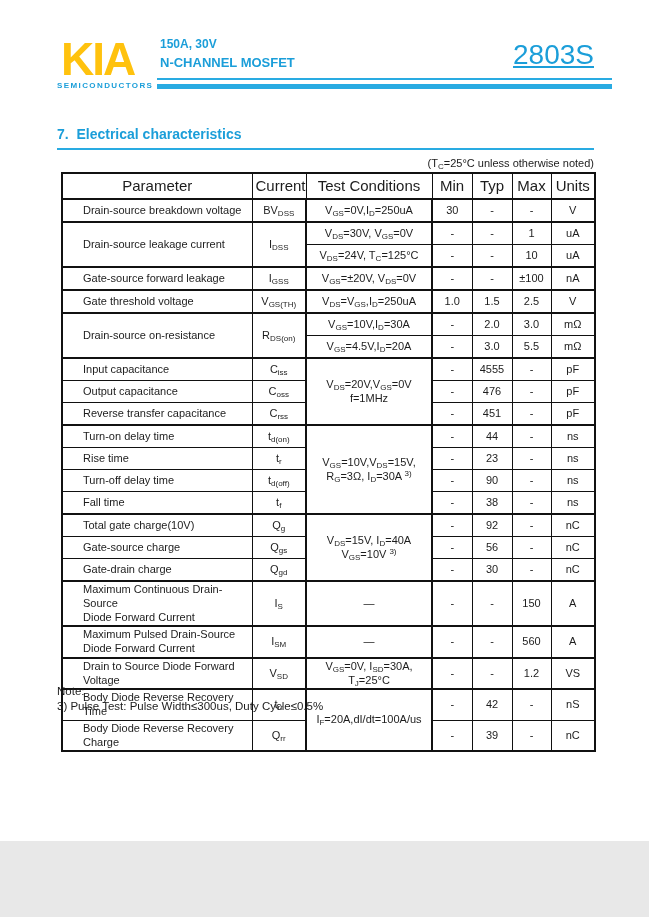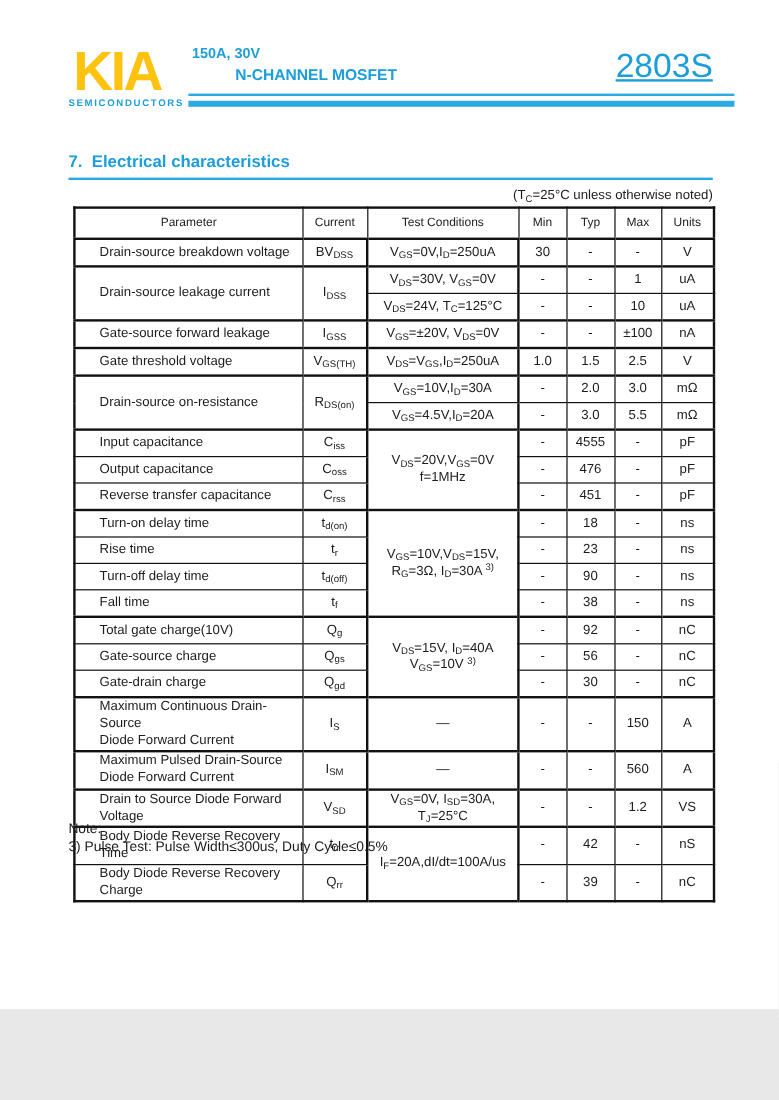--- a/index.html
+++ b/index.html
@@ -25,21 +25,21 @@
     font-size:46px;font-weight:bold;color:var(--logo-yellow);
     letter-spacing:-2px;line-height:1;
   }
   .logo-sub{
     position:absolute;left:57px;top:81px;
     font-size:8px;font-weight:bold;color:var(--accent);
     letter-spacing:1.4px;
   }
   .hdr-mid{position:absolute;left:160px;top:37px;}
   .hdr-line1{font-size:12px;font-weight:bold;color:var(--accent);}
-  .hdr-line2{font-size:13px;font-weight:bold;color:var(--accent);margin-top:4px;margin-left:36px;}
+  .hdr-line2{font-size:13px;font-weight:bold;color:var(--accent);margin-top:4px;}
   .part-number{
     position:absolute;right:55px;top:41px;
     font-size:28px;color:var(--accent);line-height:1;text-decoration:underline;
   }
   .hdr-thin-line{position:absolute;left:157px;top:78px;width:455px;height:2px;background:var(--bar);}
   .hdr-bar{position:absolute;left:157px;top:84px;width:455px;height:5px;background:var(--bar);}
   
   .section-title{
     position:absolute;left:57px;top:126px;margin:0;
     font-size:14px;font-weight:bold;color:var(--accent);
@@ -55,21 +55,21 @@
   table{
     border-collapse:collapse;table-layout:fixed;
     width:533px;font-size:11px;color:var(--ink);
     border:2px solid var(--line);
   }
   th,td{
     border:1px solid var(--line);
     padding:1px 3px;text-align:center;
     line-height:1.25;overflow:hidden;
   }
-  thead th{height:22px;font-weight:normal;font-size:10px;border-bottom:2px solid var(--line);}
+  thead th{height:22px;font-weight:normal;font-size:15px;border-bottom:2px solid var(--line);}
   tbody td{height:19px;}
   td.c0{text-align:left;padding-left:20px;white-space:pre-line;}
   td.c1{border-right:2px solid var(--line);}
   td.c2{border-right:2px solid var(--line);white-space:pre-line;}
   tr.grp td{border-top:2px solid var(--line);}
   sub{font-size:8px;vertical-align:-2px;line-height:0;}
   sup{font-size:8px;vertical-align:4px;line-height:0;}
   
   .notes{position:absolute;left:57px;top:685px;font-size:11.5px;color:var(--ink);}
   .notes .note-label{margin:0 0 3px 0;}
@@ -210,21 +210,21 @@
             <td class="c3">-</td>
             <td class="c4">451</td>
             <td class="c5">-</td>
             <td class="c6">pF</td>
           </tr>
           <tr class="grp">
             <td class="c0">Turn-on delay time</td>
             <td class="c1">t<sub>d(on)</sub></td>
             <td class="c2" rowspan="4">V<sub>GS</sub>=10V,V<sub>DS</sub>=15V,<br>R<sub>G</sub>=3Ω, I<sub>D</sub>=30A <sup>3)</sup></td>
             <td class="c3">-</td>
-            <td class="c4">18</td>
+            <td class="c4">44</td>
             <td class="c5">-</td>
             <td class="c6">ns</td>
           </tr>
           <tr>
             <td class="c0">Rise time</td>
             <td class="c1">t<sub>r</sub></td>
             <td class="c3">-</td>
             <td class="c4">23</td>
             <td class="c5">-</td>
             <td class="c6">ns</td>

